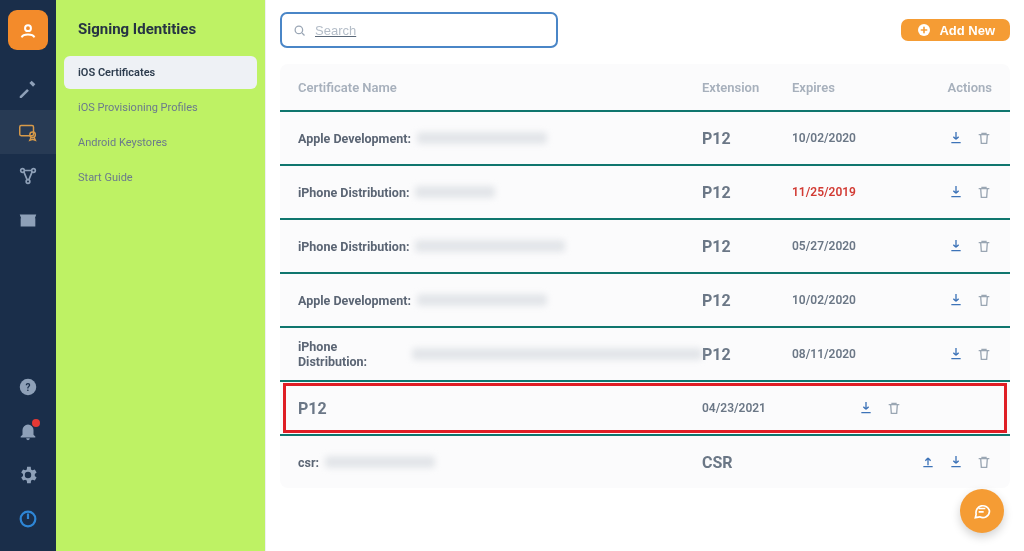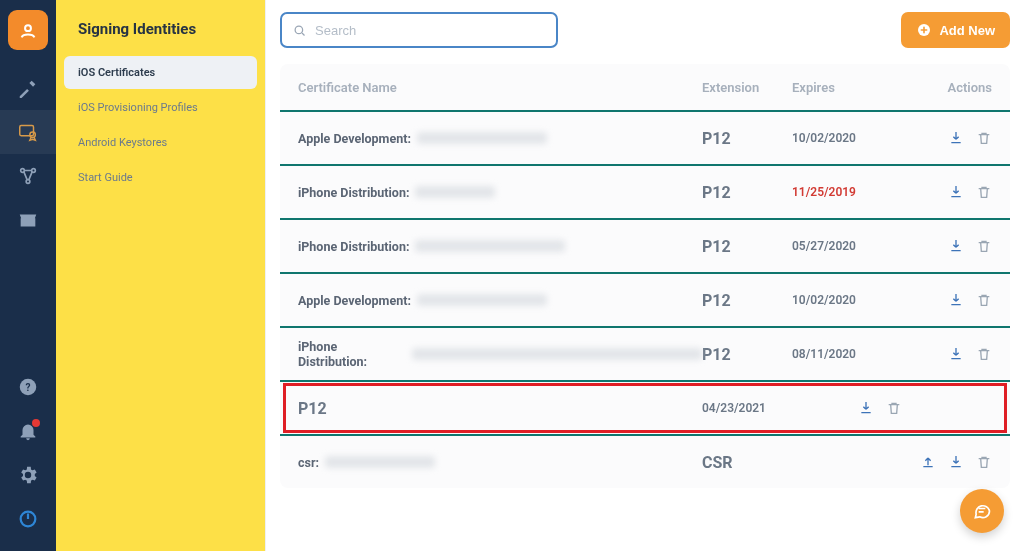--- a/index.html
+++ b/index.html
@@ -49,21 +49,21 @@
       top: 10px; right: 16px;
       width: 8px; height: 8px;
       background: #e53935;
       border-radius: 50%;
     }
 
     .sidebar {
       position: absolute;
       left: 56px; top: 0; bottom: 0;
       width: 210px;
-      background: #fde047;
+      background: #bef264;
       border-right: 1px solid #eef0f3;
       padding: 20px 8px 0;
     }
     .sidebar-title {
       font-size: 15px;
       font-weight: 700;
       color: #263343;
       padding: 0 14px 18px;
     }
     .sidebar-item {
@@ -100,25 +100,26 @@
       padding: 0 10px;
       background: #fff;
     }
     .search-wrap svg { width: 15px; height: 15px; color: #9aa6b5; margin-right: 8px;}
     .search-wrap input {
       border: none; outline: none;
       font-size: 13px;
       color: #5a6878;
       flex: 1;
       background: transparent;
+      text-decoration: underline;
     }
     .search-wrap input::placeholder { color: #b4bdc8; }
     .spacer { flex: 1; }
     .add-btn {
-      height: 36px;
+      height: 22px;
       padding: 0 15px;
       background: #f59c34;
       color: #fff;
       border: none;
       border-radius: 7px;
       font-size: 13px;
       font-weight: 700;
       display: flex; align-items: center;
       cursor: pointer;
     }

